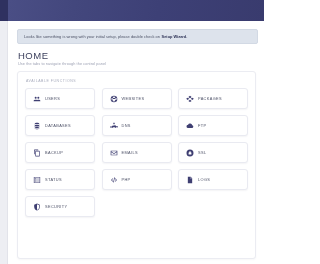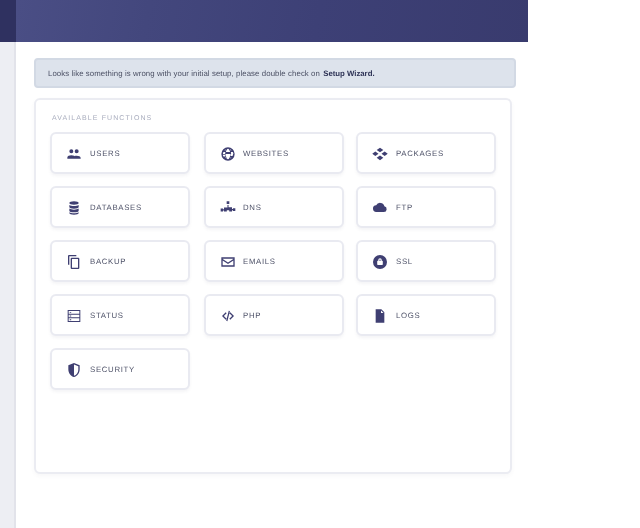--- a/index.html
+++ b/index.html
@@ -164,20 +164,24 @@
 <div class="page-rail"></div>
 
 <div class="content">
 
   <div class="alert">
     <span class="alert-text">Looks like something is wrong with your initial setup, please double check on</span>
     <span style="width:1.6px"></span>
     <a class="alert-link" href="#">Setup Wizard.</a>
   </div>
 
+  <div class="page-head">
+    <div class="page-title">HOME</div>
+    <div class="page-sub">Use the tabs to navigate through the control panel</div>
+  </div>
 
   <div class="panel">
     <div class="panel-label">AVAILABLE FUNCTIONS</div>
     <div class="grid">
         <div class="card">
           <span class="card-icon">
             <svg viewBox="0 0 24 24">
               <path d="M8 11a3 3 0 1 0 0-6 3 3 0 0 0 0 6zm8 0a3 3 0 1 0 0-6 3 3 0 0 0 0 6zM2 19v-1.6C2 15 5 14 8 14s6 1 6 3.4V19H2zm12 0v-1.6c0-1-.4-1.8-1.1-2.5 1-.2 2-.3 3.1-.3 3 0 6 1 6 3.4V19h-8z"></path>
             </svg>
           </span>

